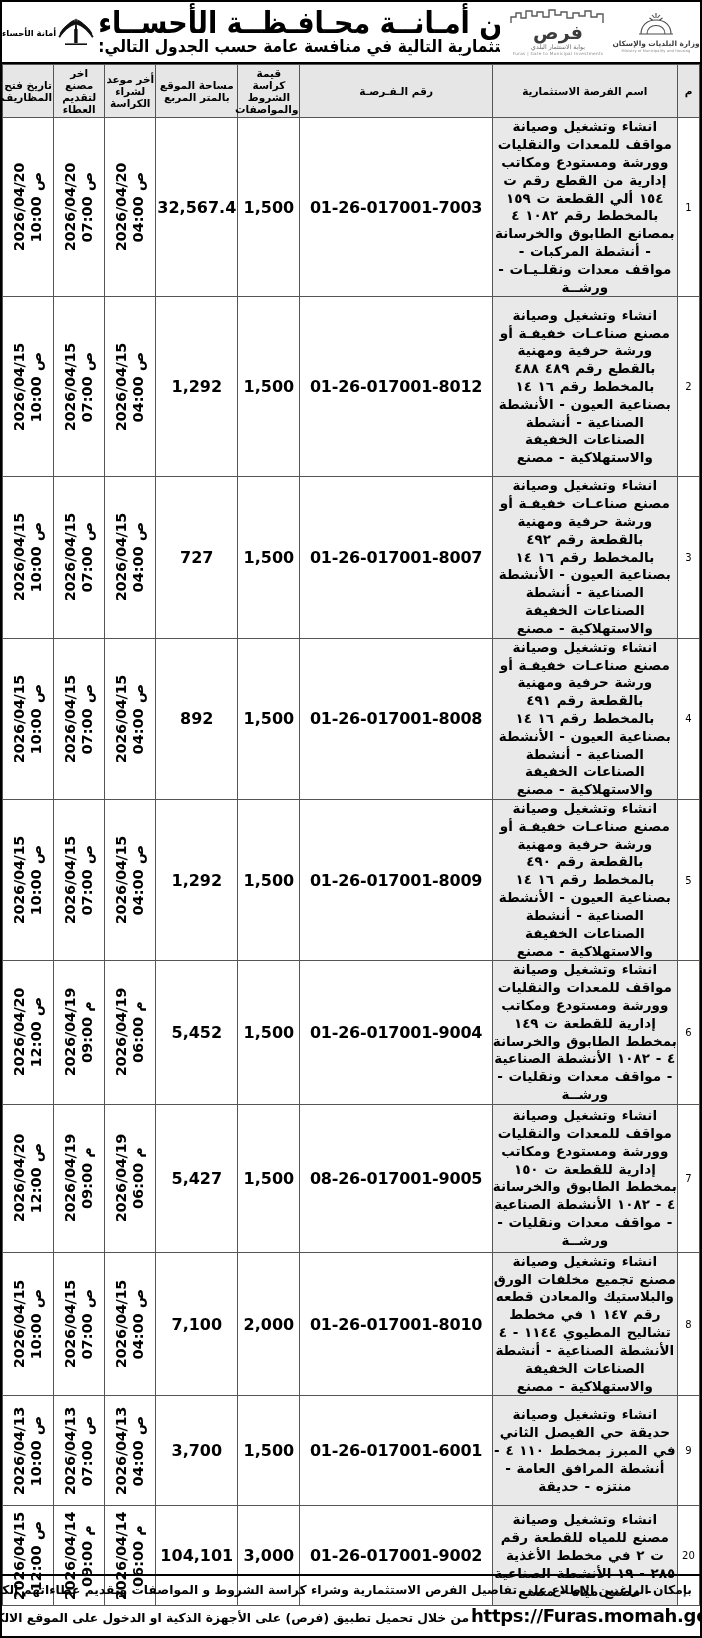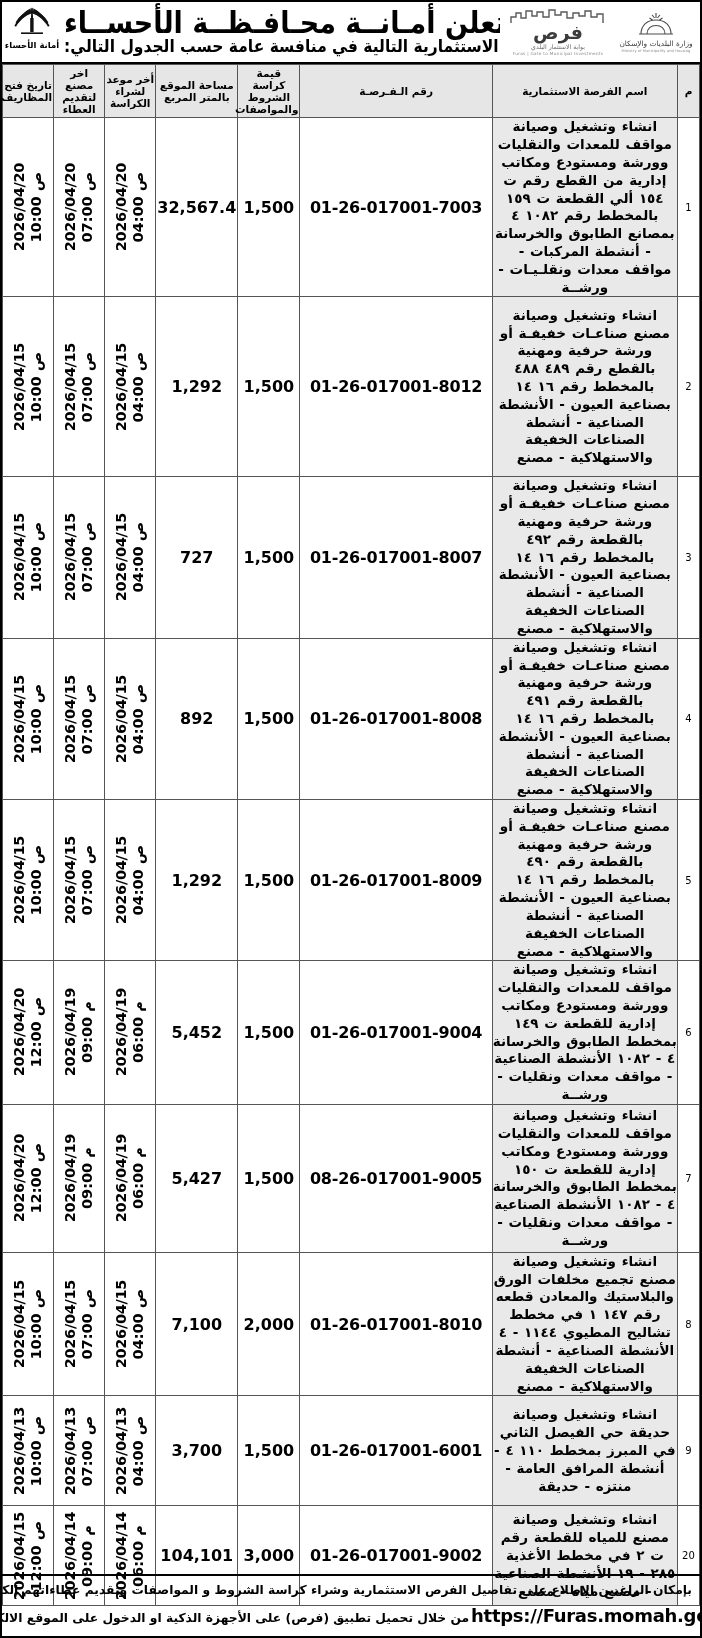--- a/index.html
+++ b/index.html
@@ -31,21 +31,21 @@
     align-items: stretch;
     border-bottom: 2px solid #000;
     height: 62px;
     flex: 0 0 auto;
     padding: 0;
   }
 
   .logo-ahsa {
     flex: 0 0 60px;
     display: flex;
-    flex-direction: column;
+    flex-direction: row;
     align-items: center;
     justify-content: flex-start;
     padding-top: 2px;
     border-left: 0;
   }
   .palm {
     width: 40px;
     height: 36px;
     position: relative;
   }
@@ -130,21 +130,21 @@
   .logo-momah {
     width: 80px;
     display: flex;
     flex-direction: column;
     align-items: center;
     justify-content: center;
   }
   .momah-mark { width: 40px; height: 26px; }
   .momah-ar {
     font-size: 7.4px;
-    font-weight: 400;
+    font-weight: 700;
     color: #3c3c3c;
     white-space: nowrap;
     margin-top: 1px;
   }
   .momah-en {
     font-size: 3.6px;
     color: #8a8a8a;
     white-space: nowrap;
     margin-top: 1px;
     letter-spacing: 0.1px;

